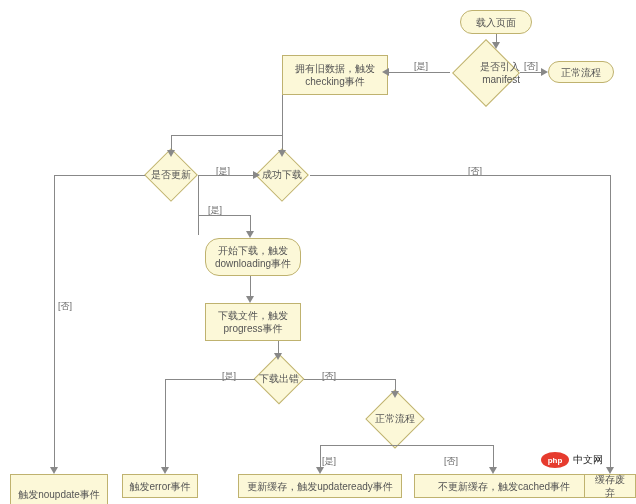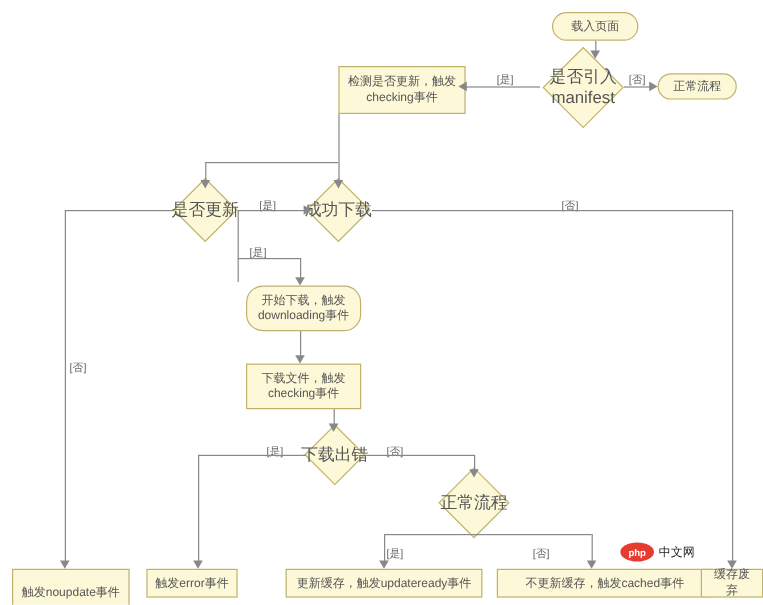--- a/index.html
+++ b/index.html
@@ -30,22 +30,22 @@
       position: absolute;
       background: #fcf8d8;
       border: 1px solid #bfb26f;
       transform: rotate(45deg);
     }
     .diamond-label {
       position: absolute;
       display: flex;
       align-items: center;
       justify-content: center;
-      text-align: center;
-      font-size: 14px;
+      text-align: right;
+      font-size: 10px;
       color: #555;
       pointer-events: none;
     }
     .label {
       position: absolute;
       font-size: 9px;
       color: #666;
     }
     .hline, .vline { position: absolute; background: #888; }
     .hline { height: 1px; }
@@ -60,44 +60,44 @@
     .watermark {
       position: absolute;
       display: flex;
       align-items: center;
       gap: 4px;
     }
     .wm-dot {
       width: 28px; height: 16px; border-radius: 50%;
       background: #e63b2e;
       display: flex; align-items: center; justify-content: center;
-      color:#fff; font-size: 8px; font-weight: bold;
+      color:#fff; font-size: 8px; font-weight: bold; margin-left: 24px;
     }
     .wm-text { color:#222; font-size: 10px; font-weight: 500;}
   </style>
 </head>
 <body>
 
 <div class="node terminator" style="left:460px; top:10px; width:72px; height:24px;">载入页面</div>
 <div class="node terminator" style="left:548px; top:61px; width:66px; height:22px;">正常流程</div>
 
 <div class="diamond" style="left:462px; top:49px; width:48px; height:48px;"></div>
 <div class="diamond-label" style="left:452px; top:52px; width:68px; height:40px;">是否引入manifest</div>
 
-<div class="node" style="left:282px; top:55px; width:106px; height:40px;">检测是否更新，触发checking事件</div>
+<div class="node" style="left:282px; top:55px; width:106px; height:40px;">拥有旧数据，触发checking事件</div>
 
 <div class="diamond" style="left:152px; top:156px; width:38px; height:38px;"></div>
 <div class="diamond-label" style="left:140px; top:162px; width:62px; height:26px;">是否更新</div>
 
 <div class="diamond" style="left:263px; top:156px; width:38px; height:38px;"></div>
 <div class="diamond-label" style="left:250px; top:162px; width:64px; height:26px;">成功下载</div>
 
 <div class="node" style="left:205px; top:238px; width:96px; height:38px;border-radius:14px;">开始下载，触发downloading事件</div>
 
-<div class="node" style="left:205px; top:303px; width:96px; height:38px;">下载文件，触发checking事件</div>
+<div class="node" style="left:205px; top:303px; width:96px; height:38px;">下载文件，触发progress事件</div>
 
 <div class="diamond" style="left:261px; top:361px; width:36px; height:36px;"></div>
 <div class="diamond-label" style="left:250px; top:367px; width:58px; height:24px;">下载出错</div>
 
 <div class="diamond" style="left:374px; top:398px; width:42px; height:42px;"></div>
 <div class="diamond-label" style="left:360px; top:407px; width:70px; height:24px;">正常流程</div>
 
 <div class="node" style="left:10px; top:474px; width:98px; height:40px;">触发noupdate事件</div>
 <div class="node" style="left:122px; top:474px; width:76px; height:24px;">触发error事件</div>
 <div class="node" style="left:238px; top:474px; width:164px; height:24px;">更新缓存，触发updateready事件</div>

